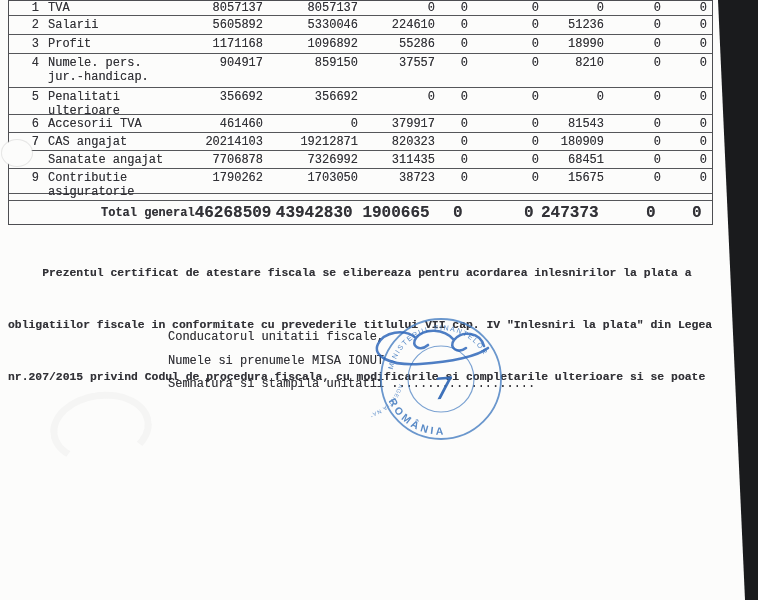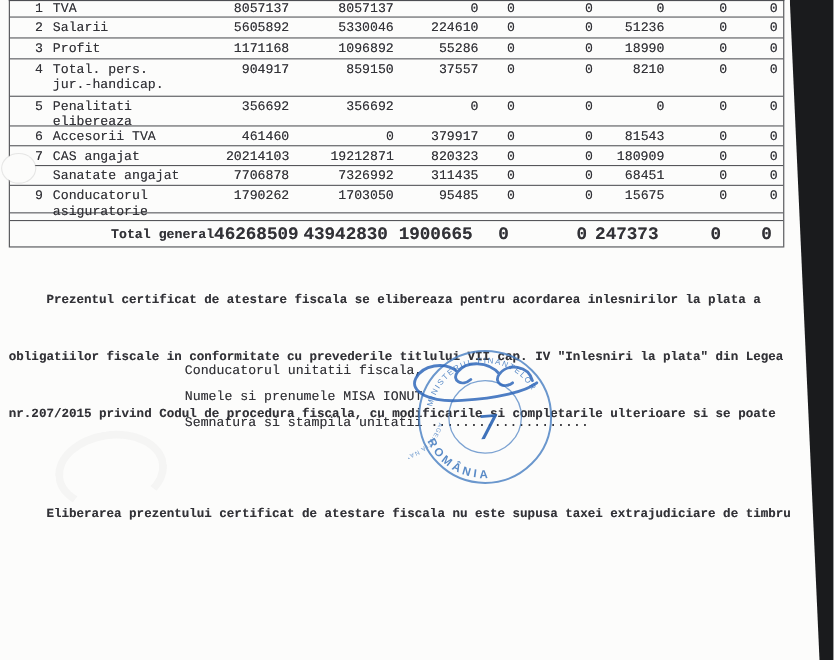--- a/index.html
+++ b/index.html
@@ -102,38 +102,38 @@
     <div class="cv w3">0</div>
     <div class="cv w4">0</div>
     <div class="cv w5">18990</div>
     <div class="cv w6">0</div>
     <div class="cv w7">0</div>
   </div>
 
   <div class="trow two h34">
     <div class="cnum">4</div>
     <div class="clab">
-      <div>Total. pers.</div>
+      <div>Numele. pers.</div>
       <div>jur.-handicap.</div>
     </div>
     <div class="cv w0">904917</div>
     <div class="cv w1">859150</div>
     <div class="cv w2">37557</div>
     <div class="cv w3">0</div>
     <div class="cv w4">0</div>
     <div class="cv w5">8210</div>
     <div class="cv w6">0</div>
     <div class="cv w7">0</div>
   </div>
 
   <div class="trow two h27">
     <div class="cnum">5</div>
     <div class="clab">
       <div>Penalitati</div>
-      <div>elibereaza</div>
+      <div>ulterioare</div>
     </div>
     <div class="cv w0">356692</div>
     <div class="cv w1">356692</div>
     <div class="cv w2">0</div>
     <div class="cv w3">0</div>
     <div class="cv w4">0</div>
     <div class="cv w5">0</div>
     <div class="cv w6">0</div>
     <div class="cv w7">0</div>
   </div>
@@ -173,26 +173,26 @@
     <div class="cv w3">0</div>
     <div class="cv w4">0</div>
     <div class="cv w5">68451</div>
     <div class="cv w6">0</div>
     <div class="cv w7">0</div>
   </div>
 
   <div class="trow two h25">
     <div class="cnum">9</div>
     <div class="clab">
-      <div>Conducatorul</div>
+      <div>Contributie</div>
       <div>asiguratorie</div>
     </div>
     <div class="cv w0">1790262</div>
     <div class="cv w1">1703050</div>
-    <div class="cv w2">95485</div>
+    <div class="cv w2">38723</div>
     <div class="cv w3">0</div>
     <div class="cv w4">0</div>
     <div class="cv w5">15675</div>
     <div class="cv w6">0</div>
     <div class="cv w7">0</div>
   </div>
 
   <div class="trow hsp"></div>
 
   <div class="trow total h23">
@@ -208,25 +208,24 @@
   </div>
 </div>
 
 <div class="blob"></div>
 
 <div class="para-block">
   <div class="para-line">     Prezentul certificat de atestare fiscala se elibereaza pentru acordarea inlesnirilor la plata a</div>
   <div class="para-line">obligatiilor fiscale in conformitate cu prevederile titlului VII cap. IV "Inlesniri la plata" din Legea</div>
   <div class="para-line">nr.207/2015 privind Codul de procedura fiscala, cu modificarile si completarile ulterioare si se poate</div>
   <div class="para-gap"></div>
-  <div class="para-line">     Eliberarea prezentului certificat de atestare fiscala nu este supusa taxei extrajudiciare de timbru</div>
 </div>
 
 <div class="sig-block">
-  <div class="sig-line">Conducatorul unitatii fiscala,</div>
+  <div class="sig-line">Conducatorul unitatii fiscale,</div>
   <div class="sig-line">Numele si prenumele MISA IONUT</div>
   <div class="sig-line"><span>Semnatura si stampila unitatii </span><span>....................</span></div>
 </div>
 
 <div class="faint-arc"></div>
 
 <svg class="stamp" viewBox="0 0 140 140">
   <defs>
     <path id="arc-top" d="M 21 70 A 49 49 0 0 1 119 70"></path>
     <path id="arc-ring" d="M 29 70 A 41 41 0 1 1 29.01 69.92"></path>

